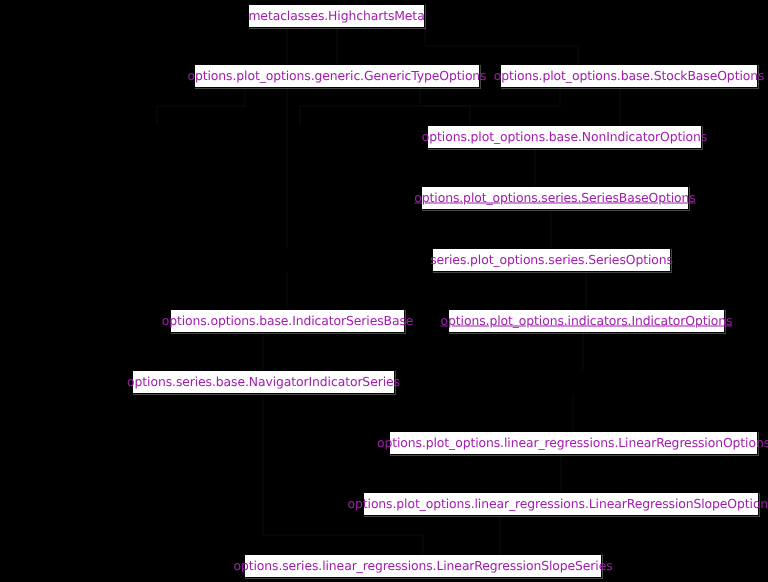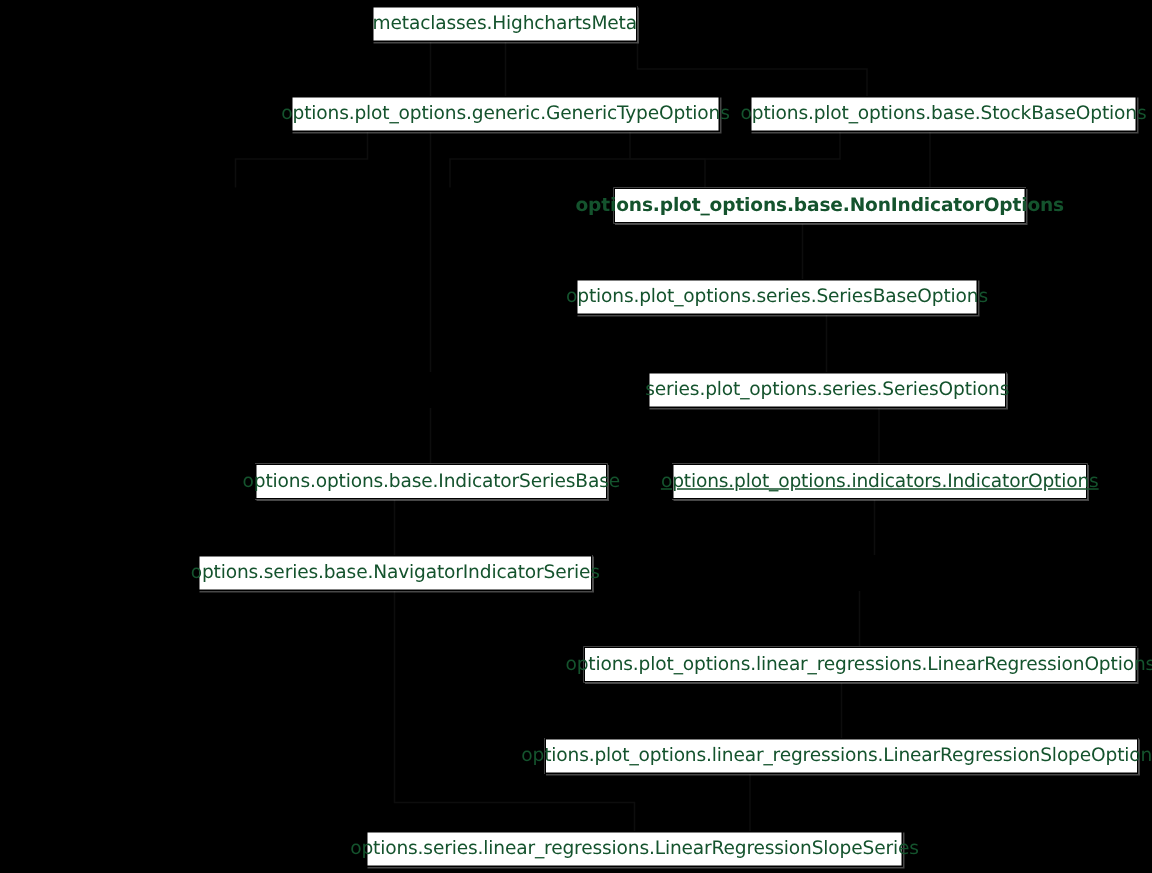--- a/index.html
+++ b/index.html
@@ -28,21 +28,21 @@
     left: 0;
     top: 0;
     width: 768px;
     height: 582px;
   }
   .class-node {
     position: absolute;
     box-sizing: border-box;
     background: #ffffff;
     border: 1px solid #000000;
-    color: #14532d;
+    color: #a21caf;
     font-size: 12.4px;
     line-height: 1;
     letter-spacing: -0.1px;
     white-space: nowrap;
     display: flex;
     align-items: center;
     justify-content: center;
     box-shadow: 1px 1px 0 0 rgba(255,255,255,0.28);
     text-rendering: geometricPrecision;
   }
@@ -80,24 +80,24 @@
   <div id="node-layer">
       <div class="class-node" style="left: 248px; top: 4px; width: 177px; height: 24px;">
         <span class="node-label">metaclasses.HighchartsMeta</span>
       </div>
       <div class="class-node" style="left: 194px; top: 64px; width: 286px; height: 24px;">
         <span class="node-label">options.plot_options.generic.GenericTypeOptions</span>
       </div>
       <div class="class-node" style="left: 500px; top: 64px; width: 258px; height: 24px;">
         <span class="node-label">options.plot_options.base.StockBaseOptions</span>
       </div>
-      <div class="class-node" style="left: 409px; top: 125px; width: 275px; height: 24px; font-weight: bold;">
+      <div class="class-node" style="left: 427px; top: 125px; width: 275px; height: 24px;">
         <span class="node-label">options.plot_options.base.NonIndicatorOptions</span>
       </div>
-      <div class="class-node" style="left: 384px; top: 186px; width: 268px; height: 24px;">
+      <div class="class-node" style="left: 421px; top: 186px; width: 268px; height: 24px; text-decoration: underline;">
         <span class="node-label">options.plot_options.series.SeriesBaseOptions</span>
       </div>
       <div class="class-node" style="left: 432px; top: 248px; width: 239px; height: 24px;">
         <span class="node-label">series.plot_options.series.SeriesOptions</span>
       </div>
       <div class="class-node" style="left: 170px; top: 309px; width: 235px; height: 24px;">
         <span class="node-label">options.options.base.IndicatorSeriesBase</span>
       </div>
       <div class="class-node" style="left: 448px; top: 309px; width: 277px; height: 24px; text-decoration: underline;">
         <span class="node-label">options.plot_options.indicators.IndicatorOptions</span>

